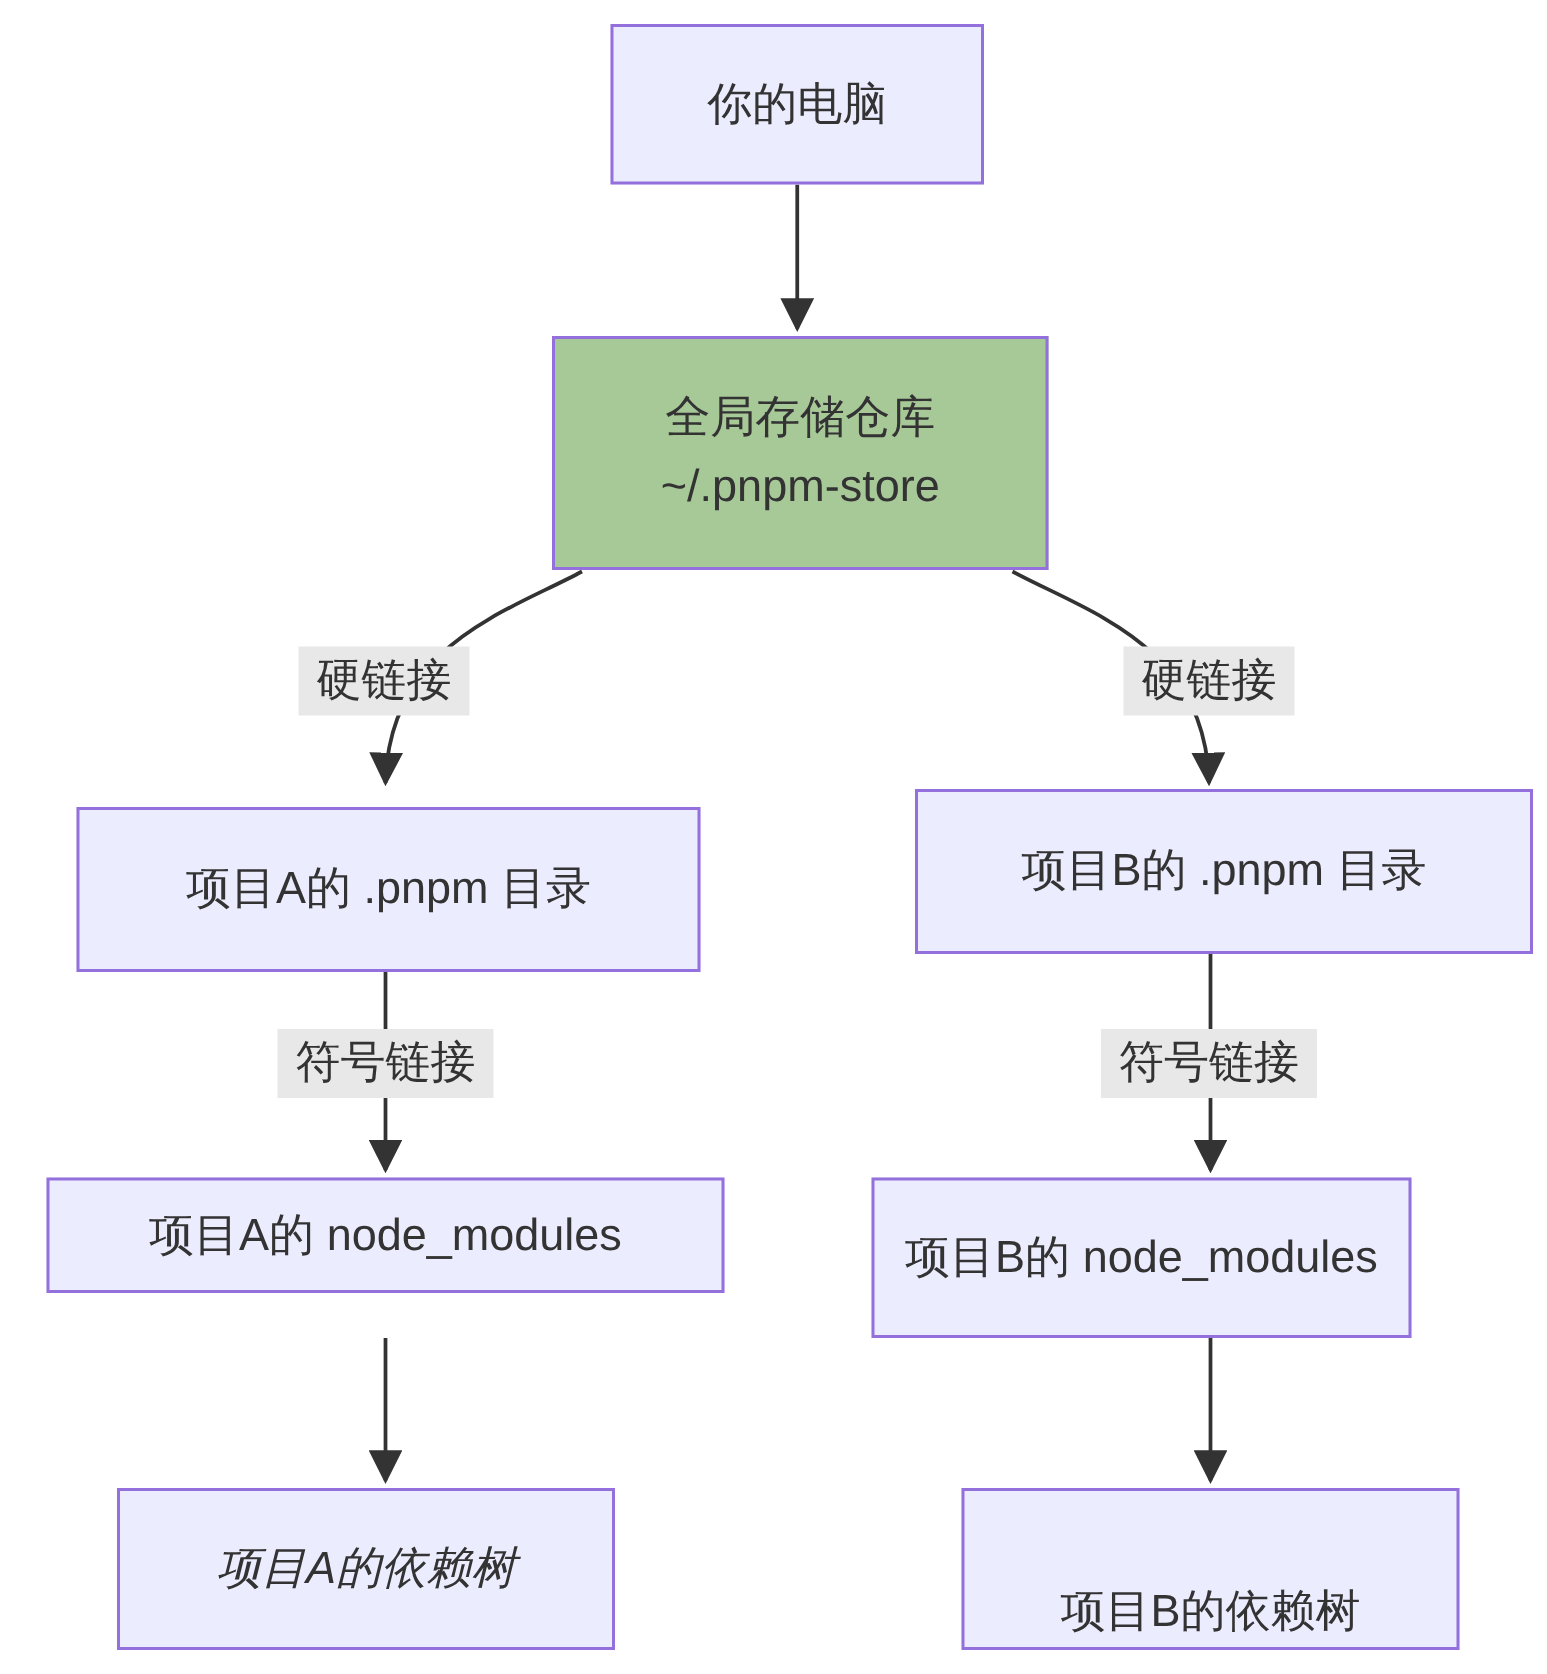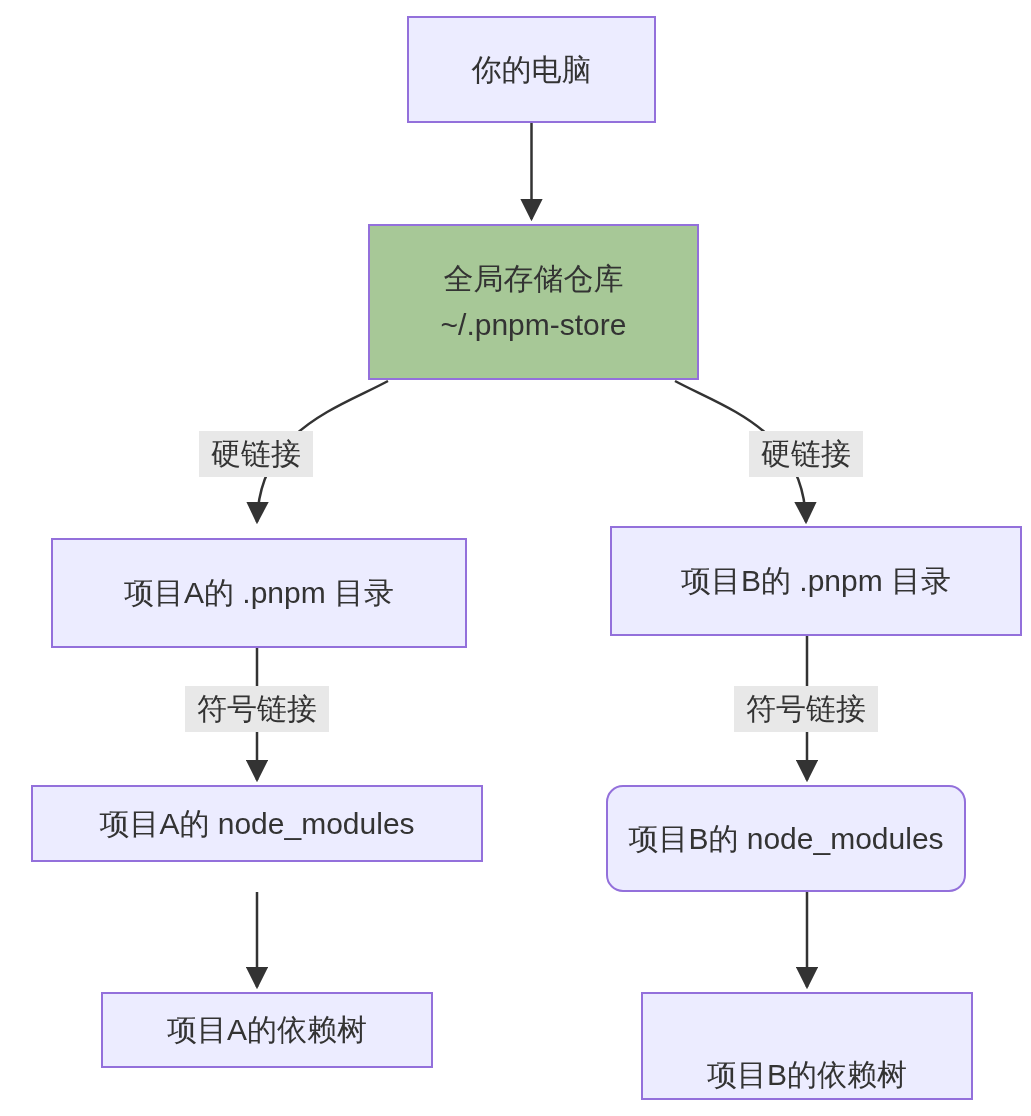--- a/index.html
+++ b/index.html
@@ -54,22 +54,22 @@
     white-space:nowrap;
   }
   .node.store{
     background:var(--store-fill);
   }
   .n-computer{left:391px;top:16px;width:249px;height:107px;}
   .n-store{left:352px;top:224px;width:331px;height:156px;}
   .n-pnpm-a{left:35px;top:538px;width:416px;height:110px;}
   .n-pnpm-b{left:594px;top:526px;width:412px;height:110px;}
   .n-nm-a{left:15px;top:785px;width:452px;height:77px;}
-  .n-nm-b{left:590px;top:785px;width:360px;height:107px;border-radius:17px;}
-  .n-tree-a{left:85px;top:992px;width:332px;height:76px;}
+  .n-nm-b{left:565px;top:785px;width:360px;height:107px;}
+  .n-tree-a{left:62px;top:992px;width:332px;height:108px;font-style:italic;}
   .n-tree-b{left:625px;top:992px;width:332px;height:108px;justify-content:flex-end;}
   .edge-label{
     position:absolute;
     transform:translate(-50%,-50%);
     background:var(--edge-label-bg);
     color:var(--text-color);
     font-size:30px;
     line-height:36px;
     padding:5px 12px;
     white-space:nowrap;

